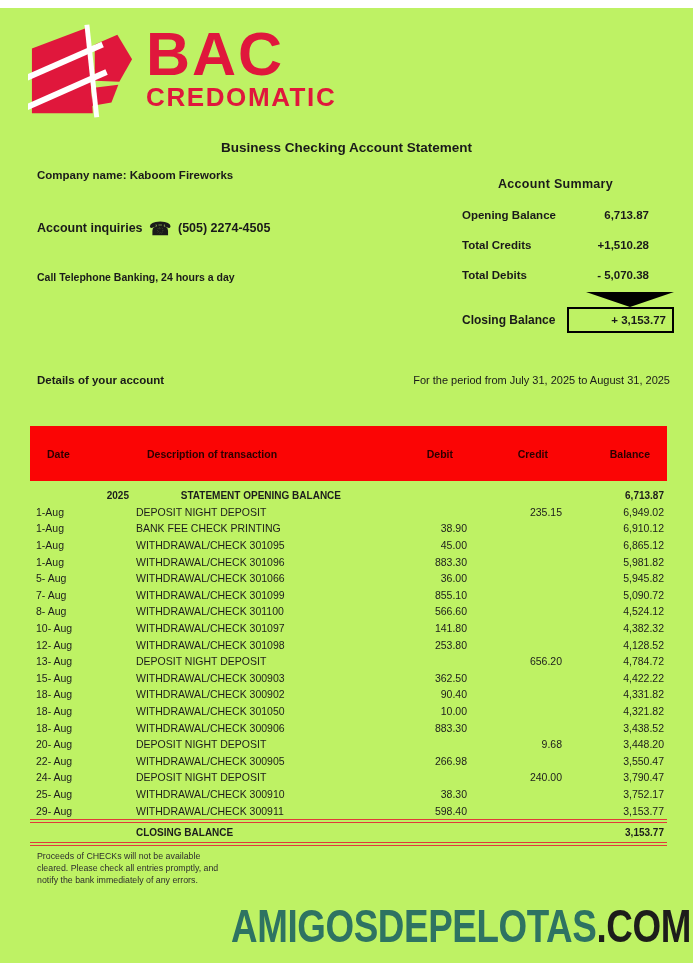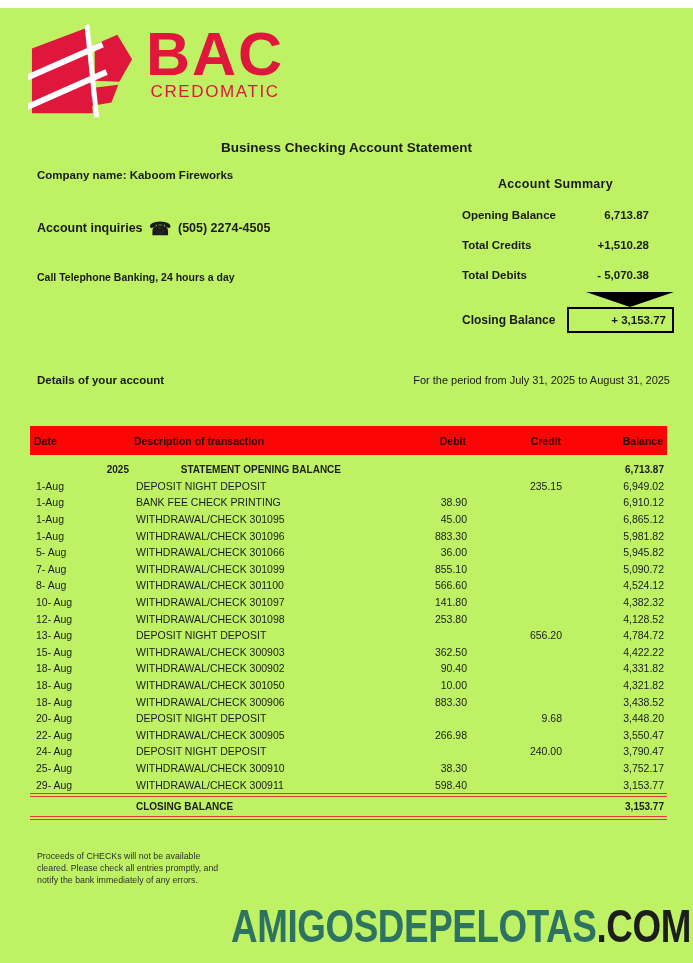--- a/index.html
+++ b/index.html
@@ -6,21 +6,21 @@
   .page {
     position:relative; width:693px; height:963px; margin:8px auto;
     background:#bef264; overflow:hidden;
     font-family:"Liberation Sans", sans-serif; color:#1a1a1a;
   }
   
   .logo { position:absolute; top:16px; left:28px; display:flex; align-items:flex-start; }
   .logo-mark { width:108px; height:94px; }
   .logo-text { margin-left:10px; color:#e0173c; }
   .logo-bac { font-size:61px; font-weight:800; line-height:60px; letter-spacing:2px; }
-  .logo-cred { font-size:17px; font-weight:400; letter-spacing:1.6px; margin-top:-2px;text-align:center; }
+  .logo-cred { font-size:26px; font-weight:700; letter-spacing:1.6px; margin-top:-2px;text-align:center; }
   
   .doc-title { position:absolute; top:132px; left:0; width:100%; text-align:center;
     font-size:13.5px; font-weight:bold; }
   .company { position:absolute; top:160px; left:37px; font-size:11.5px; font-weight:bold; line-height:15px; }
   .inquiries { position:absolute; top:210px; left:37px; font-size:12.5px; font-weight:bold; }
   .phone-glyph { font-size:18px; vertical-align:-3px; padding:0 3px; }
   .banking { position:absolute; top:263px; left:37px; font-size:10.5px; font-weight:bold; }
   
   .summary { position:absolute; top:169px; left:462px; width:187px;text-align:center; }
   .summary-heading { font-size:12.5px; font-weight:bold; letter-spacing:.3px; }
@@ -35,21 +35,21 @@
     padding-right:6px; font-size:11.5px; font-weight:bold; }
   
   .details-heading { position:absolute; top:366px; left:37px; font-size:11.5px; font-weight:bold; }
   .period { position:absolute; top:366px; right:23px; font-size:11px; }
   
   .tx-table-wrap { position:absolute; top:418px; left:30px; width:637px; }
   table.tx { border-collapse:collapse; width:100%; table-layout:fixed; }
   .col-date { width:100px; } .col-desc { width:212px; } .col-debit { width:128px; }
   .col-credit { width:95px; } .col-balance { width:102px; }
   table.tx thead th { background:#fb0505; color:#2b0000; font-size:10.5px; font-weight:bold;
-    height:21px; padding:4px; }
+    height:21px; padding:17px; }
   th.txt, td.txt { text-align:left; padding-left:6px; }
   th.num, td.num { text-align:right; padding-right:3px; }
   table.tx td { font-size:10.5px; height:16.6px; padding-top:0; padding-bottom:0;
     color:#1c1c1c; white-space:nowrap; overflow:hidden; }
   tr.spacer td { height:6px; }
   tr.opening-row td { font-weight:bold; font-size:10px;text-align:right; }
   tr.closing-row td { font-weight:bold; font-size:10px; height:19px;
     border-top:4px double #e03a3a; border-bottom:4px double #e03a3a; }
   
   .footnote { position:absolute; top:843px; left:37px; font-size:8.8px;

